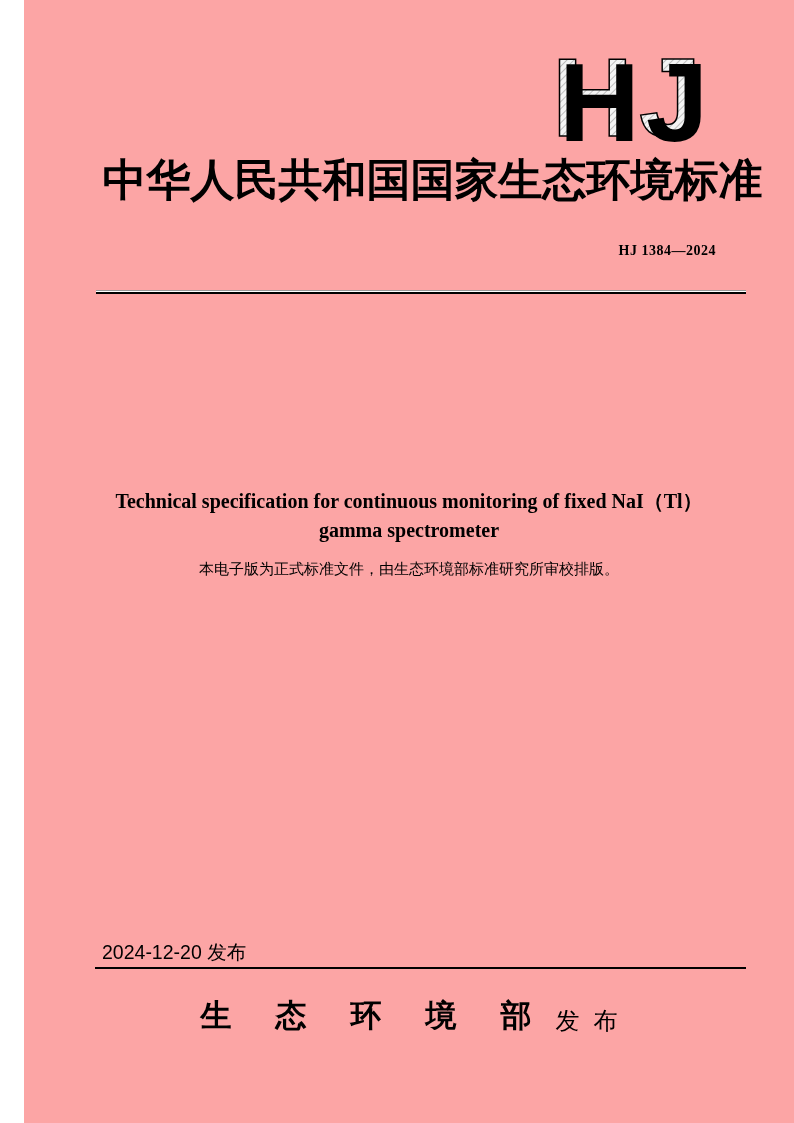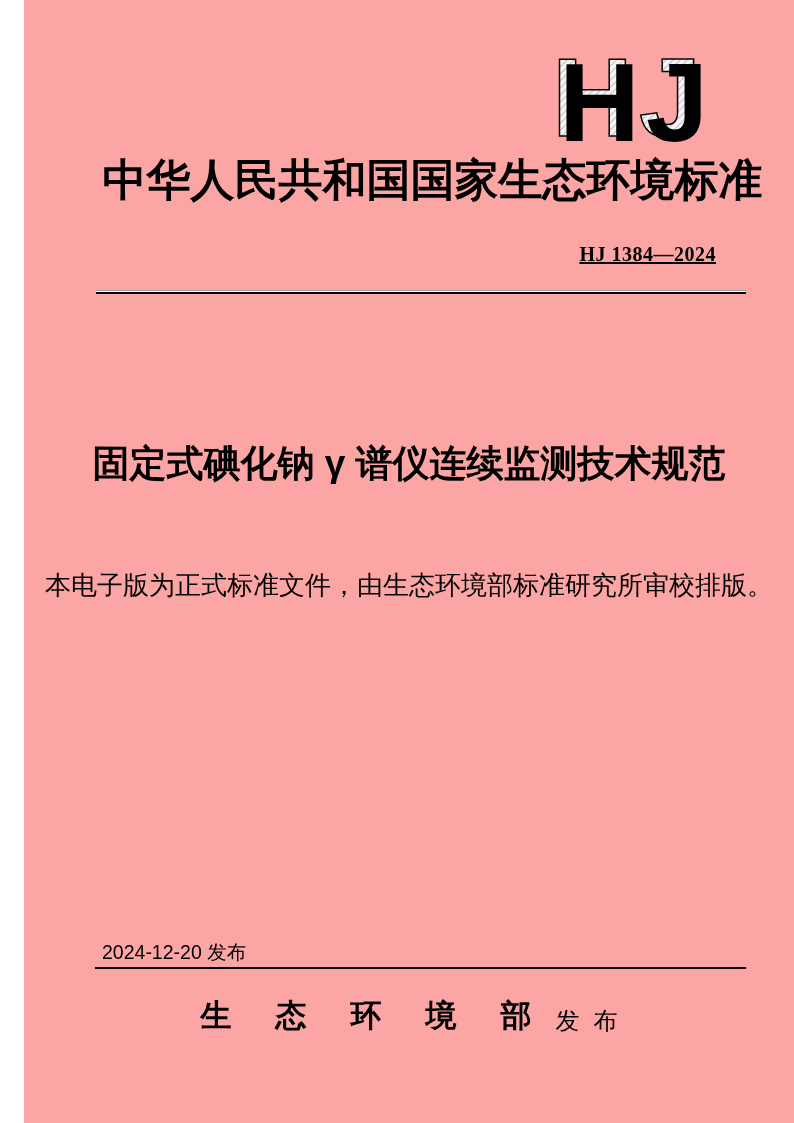--- a/index.html
+++ b/index.html
@@ -35,23 +35,22 @@
     line-height: 54px;
     letter-spacing: 0px;
     white-space: nowrap;
     padding-left: 40px;
   }
   .std-number {
     position: absolute;
     top: 243px; right: 78px;
     font-family: "Liberation Serif", serif;
     font-weight: bold;
-    font-size: 20px;
+    font-size: 14px;
     letter-spacing: 0.5px;
-    text-decoration: underline;
   }
   .rule-top {
     position: absolute;
     top: 290px; left: 72px;
     width: 650px; height: 4px;
     background: linear-gradient(to bottom, #999 0 1px, #fff 1px 1.6px, #000 1.6px 100%);
   }
 
   
   .title-cn {
@@ -68,24 +67,24 @@
     position: absolute;
     top: 487px; left: 0; right: 0;
     text-align: center;
     font-family: "Liberation Serif", serif;
     font-weight: bold;
     font-size: 20px;
     line-height: 29px;
   }
   .note {
     position: absolute;
-    top: 572px; left: 0; right: 0;
+    top: 556px; left: 0; right: 0;
     text-align: center;
     font-family: "Liberation Sans", sans-serif;
-    font-size: 26px;
+    font-size: 15px;
     line-height: 26px;
   }
 
   
   .dates {
     position: absolute;
     top: 939px; left: 78px; right: 78px;
     display: flex;
     justify-content: space-between;
     align-items: flex-end;
@@ -140,22 +139,25 @@
       <text x="2" y="88" transform="translate(7,5)" font-family="Liberation Sans, sans-serif" font-weight="bold" font-size="112" letter-spacing="6" fill="#000">HJ</text>
     </svg>
   </div>
 
   <div class="header-title">中华人民共和国国家生态环境标准</div>
 
   <div class="std-number">HJ 1384—2024</div>
 
   <div class="rule-top"></div>
 
-  <div class="title-cn">固定式碘化钠 γ 谱仪连续监测技术规范</div>
 
+  <div class="title-en">
+    <div>Technical specification for continuous monitoring of fixed NaI（Tl）</div>
+    <div>gamma spectrometer</div>
+  </div>
 
   <div class="note">本电子版为正式标准文件，由生态环境部标准研究所审校排版。</div>
 
   <div class="dates">
     <span>2024-12-20 发布</span>
   </div>
 
   <div class="rule-bottom"></div>
 
   <div class="issuer-row">

